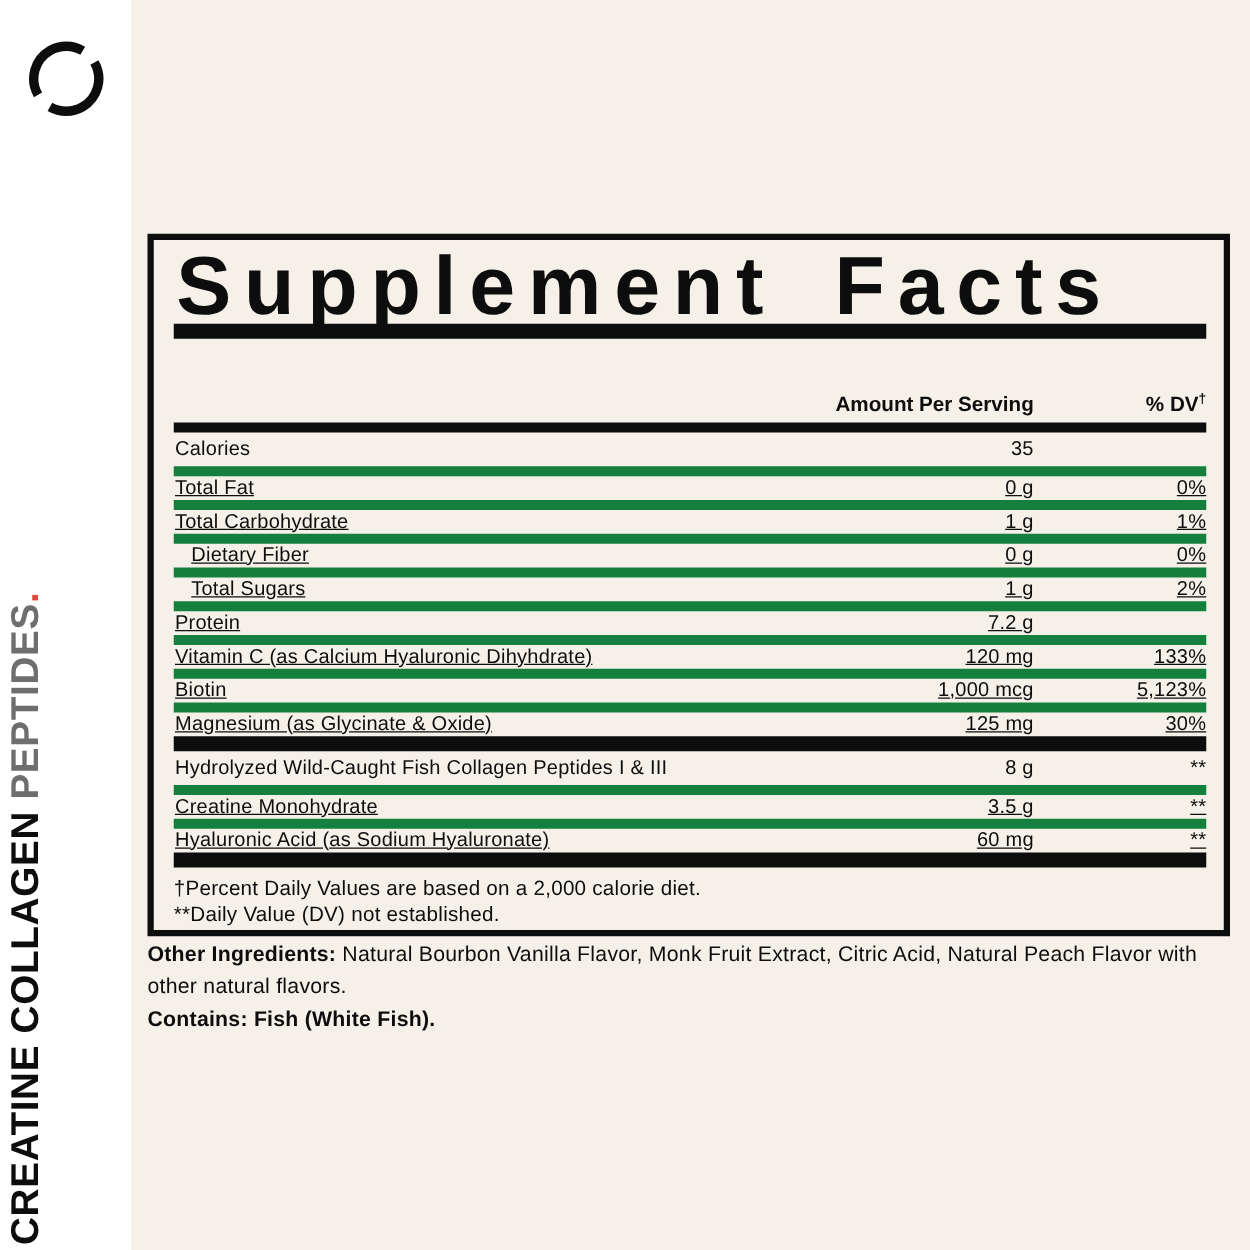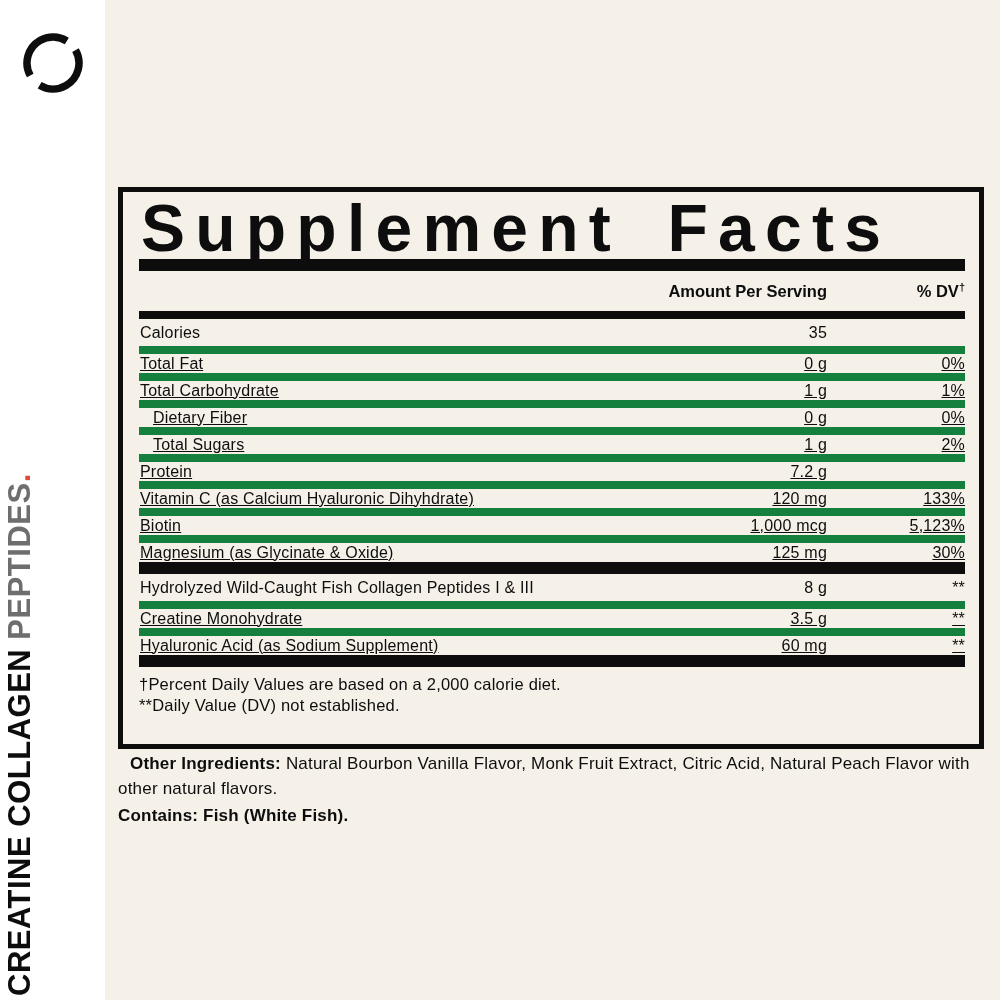--- a/index.html
+++ b/index.html
@@ -61,23 +61,24 @@
     font-size: 17px;
     line-height: 19.5px;
     letter-spacing: 0.2px;
   }
   .bar { background: #0d0d0d; width: 100%; }
   .bar-thick { height: 12px; }
   .bar-medium { height: 8px; }
   .col-head {
     display: flex;
     align-items: center;
-    height: 40px;
+    height: 27px;
     font-size: 16.5px;
     font-weight: bold;
+    margin-top: 40px;
   }
   .col-head .spacer { flex: 1; }
   .col-head .amount-head { width: 160px; text-align: right; }
   .col-head .dv-head { width: 138px; text-align: right; }
   sup.dagger { font-size: 11px; vertical-align: super; line-height: 0; }
 
   .frow {
     display: flex;
     align-items: center;
     height: 27px;
@@ -99,21 +100,21 @@
 
   
   .below-panel {
     position: absolute;
     left: 118px; top: 752px;
     width: 874px;
     font-size: 17px;
     line-height: 24.5px;
     letter-spacing: 0.2px;
   }
-  .below-panel .lead { font-weight: bold; margin-left: 12px; }
+  .below-panel .lead { font-weight: bold; }
   .contains-line { margin-top: 3px; font-weight: bold; }
 </style>
 </head>
 <body>
 
 <div class="cream-bg"></div>
 
 <div class="logo-wrap">
   <svg width="62" height="62" viewBox="0 0 62 62">
     <circle cx="31" cy="31" r="26" fill="none" stroke="#0d0d0d" stroke-width="7.5" stroke-dasharray="68 13.7" transform="rotate(-30 31 31)"></circle>
@@ -206,21 +207,21 @@
         <div class="dv">**</div>
       </div>
 
       <div class="frow">
         <div class="label">Creatine Monohydrate</div>
         <div class="amount">3.5 g</div>
         <div class="dv">**</div>
       </div>
 
       <div class="frow">
-        <div class="label">Hyaluronic Acid (as Sodium Supplement)</div>
+        <div class="label">Hyaluronic Acid (as Sodium Hyaluronate)</div>
         <div class="amount">60 mg</div>
         <div class="dv">**</div>
       </div>
 
   </div>
 
   <div class="bar bar-thick"></div>
 
   <div class="footnotes">
 

